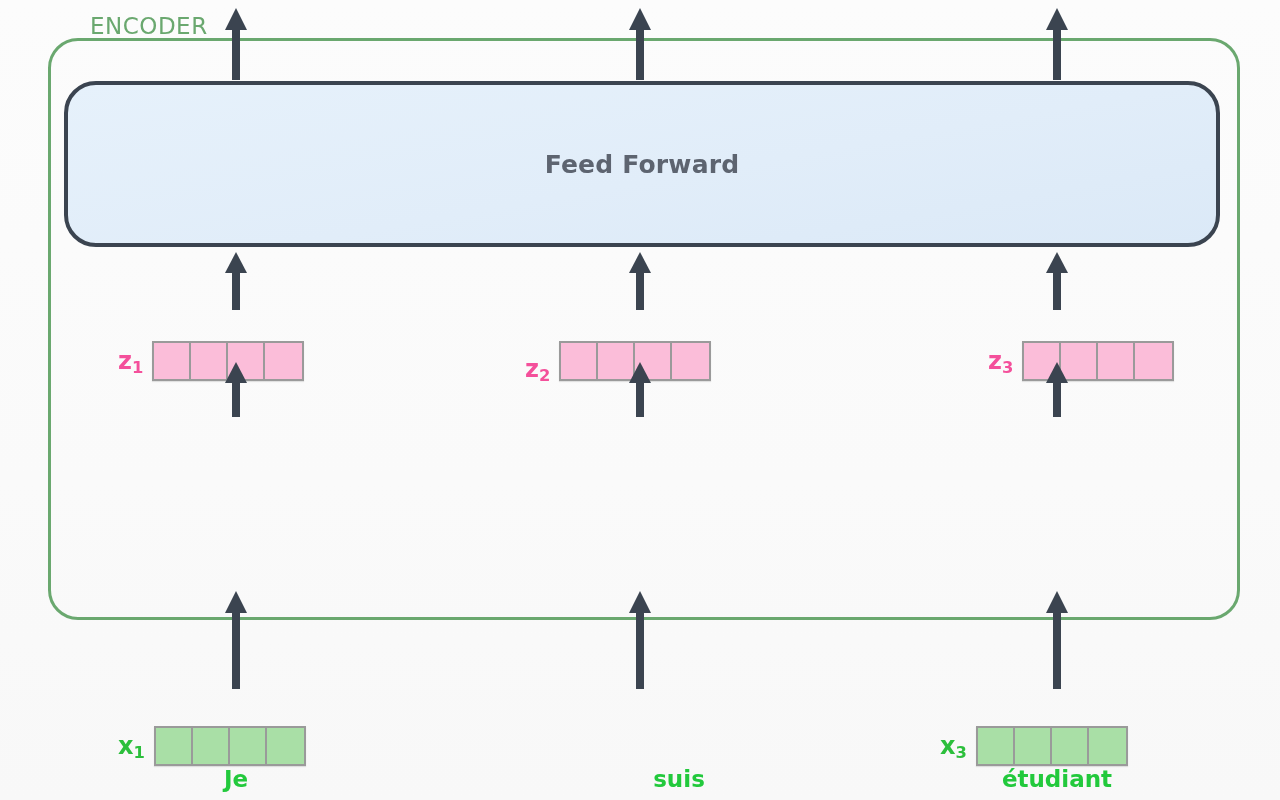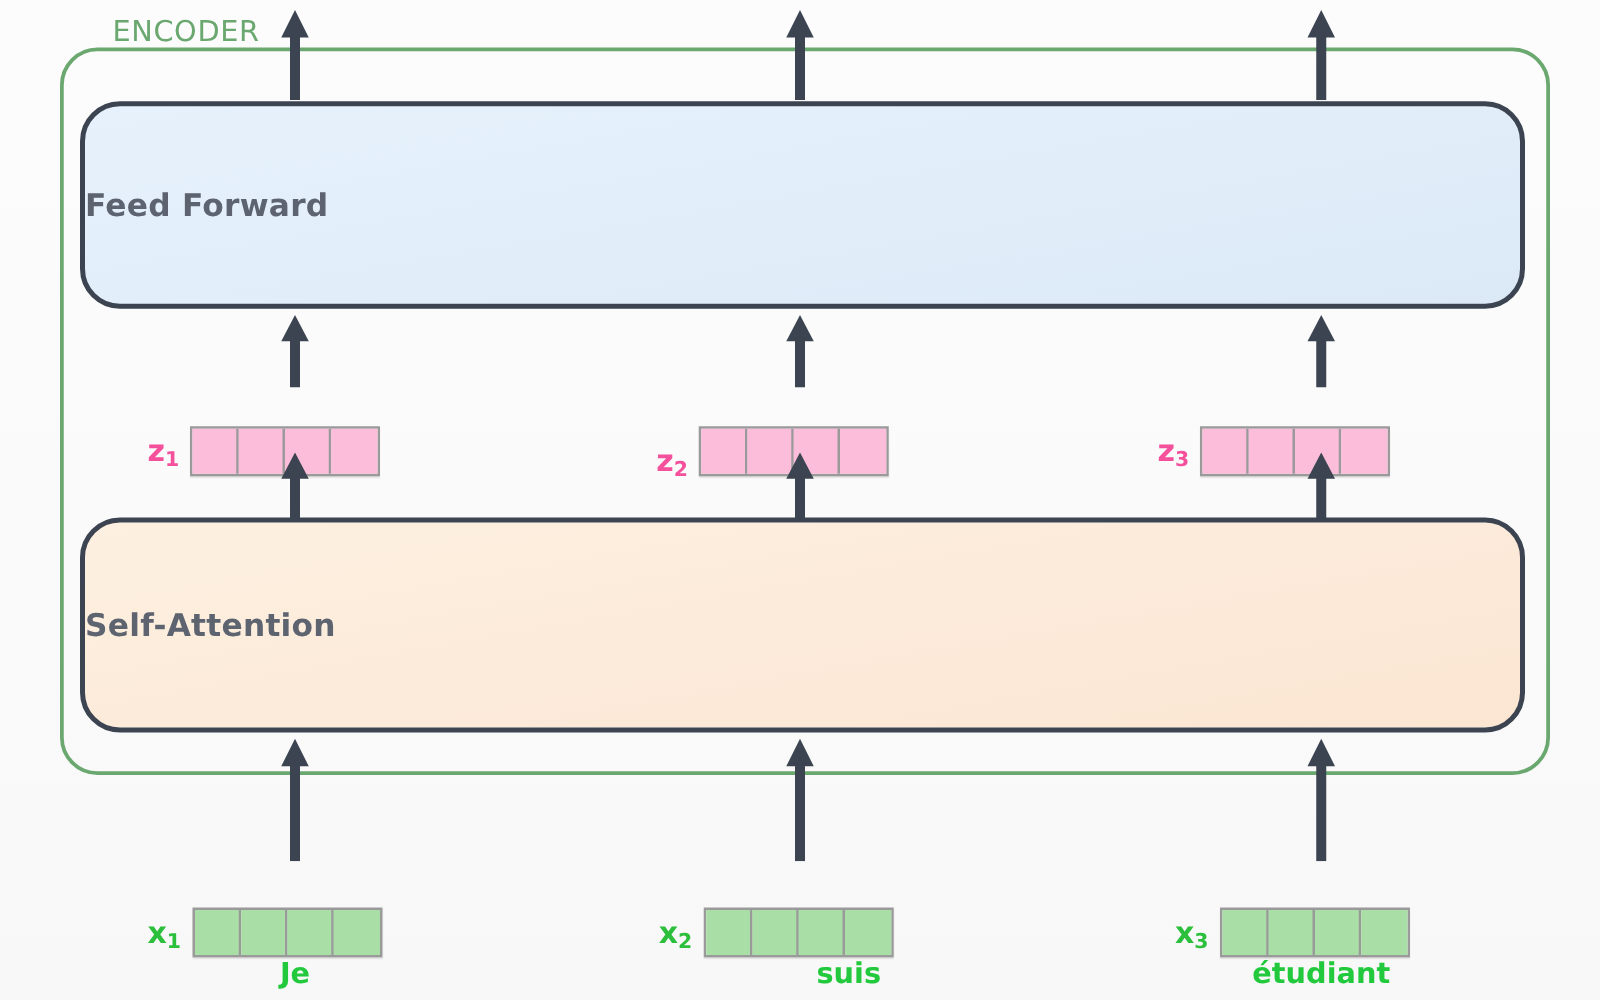--- a/index.html
+++ b/index.html
@@ -44,21 +44,21 @@
   }
 
   
   .layer-box {
     position: absolute;
     box-sizing: border-box;
     border: 4px solid #3b4450;
     border-radius: 32px;
     display: flex;
     align-items: center;
-    justify-content: flex-start;
+    justify-content: center;
   }
   .layer-box .layer-title {
     font-size: 25px;
     font-weight: 600;
     color: #5d6470;
     letter-spacing: 0.2px;
   }
   #ff-box {
     left: 64px;
     top: 81px;
@@ -199,21 +199,21 @@
       <span>z</span><sub>2</sub>
     </span>
     <span class="vec-cells z-cells">
       <span class="cell"></span>
       <span class="cell"></span>
       <span class="cell"></span>
       <span class="cell"></span>
     </span>
   </div>
 
-  <div class="vec-group" style="left:926px; top:313px;text-align:right;">
+  <div class="vec-group" style="left:988px; top:313px;text-align:right;">
     <span class="vec-label z-label">
       <span>z</span><sub>3</sub>
     </span>
     <span class="vec-cells z-cells">
       <span class="cell"></span>
       <span class="cell"></span>
       <span class="cell"></span>
       <span class="cell"></span>
     </span>
   </div>
@@ -230,23 +230,20 @@
       <rect x="9" y="19" width="8" height="36" fill="#3b4450"></rect>
     </svg>
   </div>
   <div class="arrow" style="left:1044px; top:362px; height:55px;">
     <svg width="26" height="55" viewBox="0 0 26 55">
       <polygon points="13,0 24,21 2,21" fill="#3b4450"></polygon>
       <rect x="9" y="19" width="8" height="36" fill="#3b4450"></rect>
     </svg>
   </div>
 
-  <div id="sa-box" class="layer-box">
-    <span class="layer-title">Self-Attention</span>
-  </div>
 
   <div class="arrow" style="left:223px; top:591px; height:98px;">
     <svg width="26" height="98" viewBox="0 0 26 98">
       <polygon points="13,0 24,22 2,22" fill="#3b4450"></polygon>
       <rect x="9" y="20" width="8" height="78" fill="#3b4450"></rect>
     </svg>
   </div>
   <div class="arrow" style="left:627px; top:591px; height:98px;">
     <svg width="26" height="98" viewBox="0 0 26 98">
       <polygon points="13,0 24,22 2,22" fill="#3b4450"></polygon>
@@ -265,31 +262,20 @@
       <span>x</span><sub>1</sub>
     </span>
     <span class="vec-cells x-cells">
       <span class="cell"></span>
       <span class="cell"></span>
       <span class="cell"></span>
       <span class="cell"></span>
     </span>
   </div>
 
-  <div class="vec-group" style="left:527px; top:698px;">
-    <span class="vec-label x-label">
-      <span>x</span><sub>2</sub>
-    </span>
-    <span class="vec-cells x-cells">
-      <span class="cell"></span>
-      <span class="cell"></span>
-      <span class="cell"></span>
-      <span class="cell"></span>
-    </span>
-  </div>
 
   <div class="vec-group" style="left:940px; top:698px;">
     <span class="vec-label x-label">
       <span>x</span><sub>3</sub>
     </span>
     <span class="vec-cells x-cells">
       <span class="cell"></span>
       <span class="cell"></span>
       <span class="cell"></span>
       <span class="cell"></span>

